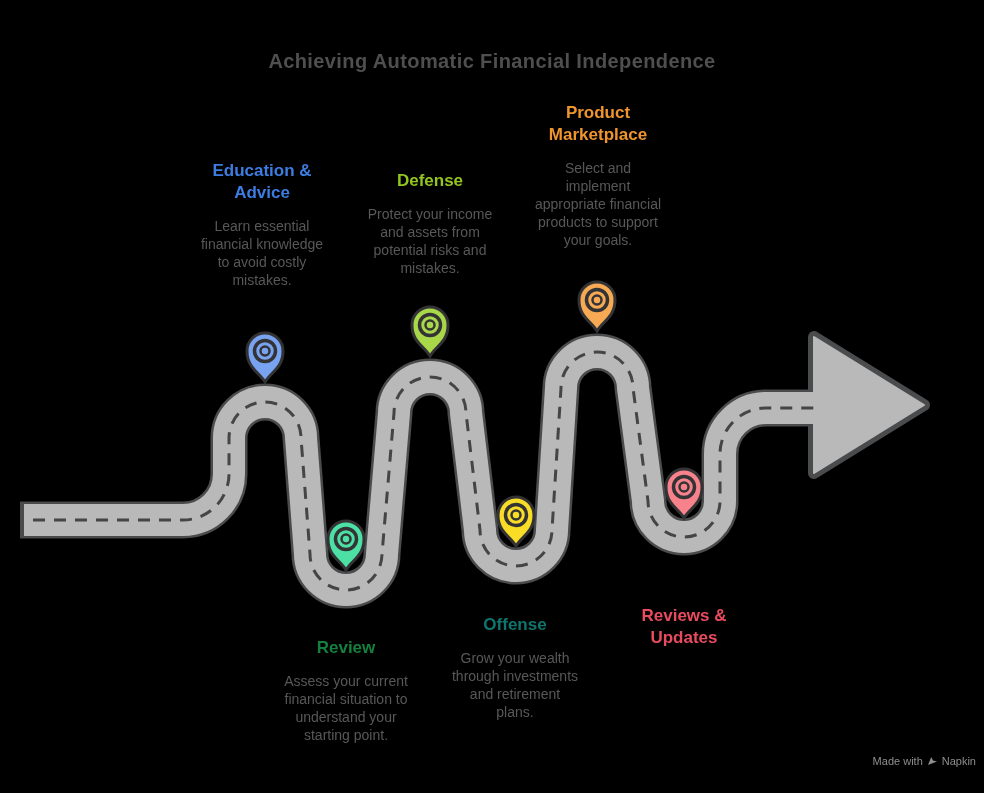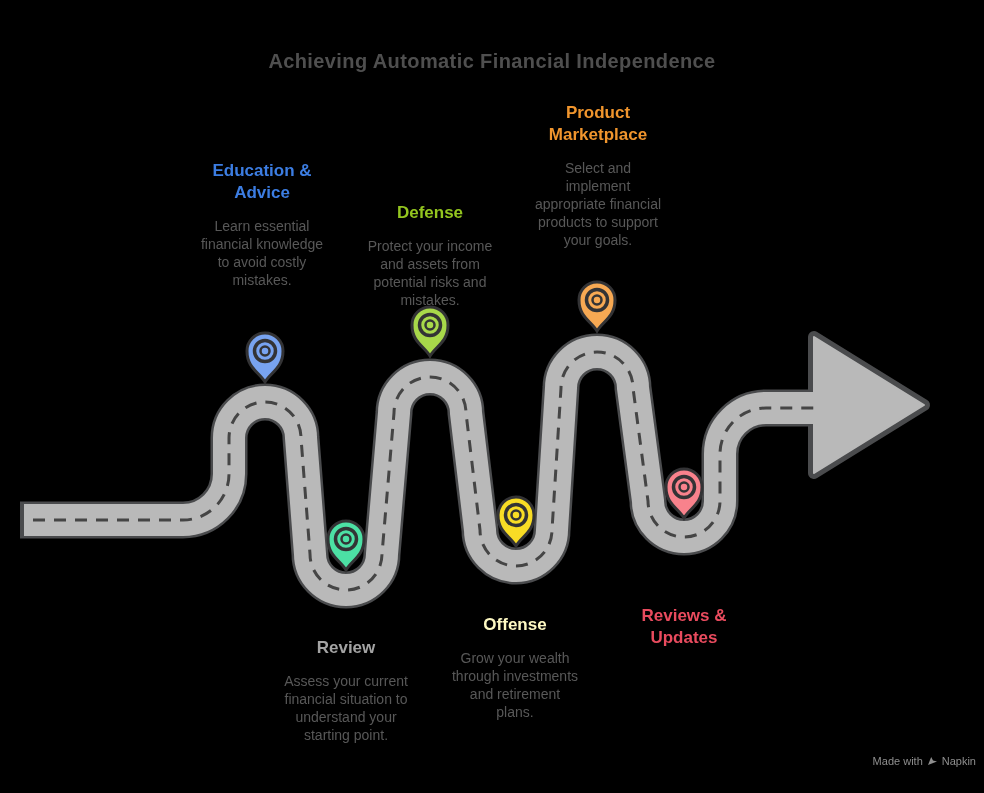--- a/index.html
+++ b/index.html
@@ -9,21 +9,21 @@
   }
   #roadmap-svg { position:absolute; left:0; top:0; }
   .page-title {
     position:absolute; left:0; top:50px; width:984px; text-align:center;
     font-size:20px; font-weight:700; letter-spacing:0.4px;
   }
   .milestone { position:absolute; width:220px; text-align:center; }
   .milestone-heading { font-size:17px; line-height:22px; font-weight:700; white-space:pre-line; }
   .milestone-body   { font-size:14px; line-height:18px; color:#585858; white-space:pre-line; margin-top:13px; }
   #block-education-advice   { left:152px; top:160px; }
-  #block-defense            { left:320px; top:170px;margin-top:32px; }
+  #block-defense            { left:320px; top:170px; }
   #block-product-marketplace{ left:488px; top:102px;text-decoration:underline; }
   #block-review             { left:236px; top:637px; }
   #block-offense            { left:405px; top:614px; }
   #block-reviews-updates    { left:574px; top:589px;margin-top:16px; }
   .watermark {
     position:absolute; right:8px; top:755px; display:flex; align-items:center;
     gap:4px; font-size:11px; color:#8e8e8e;
   }
   .watermark svg { display:block; }
 </style>
@@ -80,37 +80,37 @@
   <div class="milestone" id="block-education-advice">
     <div class="milestone-heading" style="color: rgb(60, 125, 226);">Education &amp;
 Advice</div>
     <div class="milestone-body">Learn essential
 financial knowledge
 to avoid costly
 mistakes.</div>
   </div>
 
   <div class="milestone" id="block-review">
-    <div class="milestone-heading" style="color: #a3a3a3;">Review</div>
+    <div class="milestone-heading" style="color: #15803d;">Review</div>
     <div class="milestone-body">Assess your current
 financial situation to
 understand your
 starting point.</div>
   </div>
 
   <div class="milestone" id="block-defense">
     <div class="milestone-heading" style="color: rgb(147, 197, 31);">Defense</div>
     <div class="milestone-body">Protect your income
 and assets from
 potential risks and
 mistakes.</div>
   </div>
 
   <div class="milestone" id="block-offense">
-    <div class="milestone-heading" style="color: #fef9c3;">Offense</div>
+    <div class="milestone-heading" style="color: #0f766e;">Offense</div>
     <div class="milestone-body">Grow your wealth
 through investments
 and retirement
 plans.</div>
   </div>
 
   <div class="milestone" id="block-product-marketplace">
     <div class="milestone-heading" style="color: rgb(240, 149, 45);">Product
 Marketplace</div>
     <div class="milestone-body">Select and

